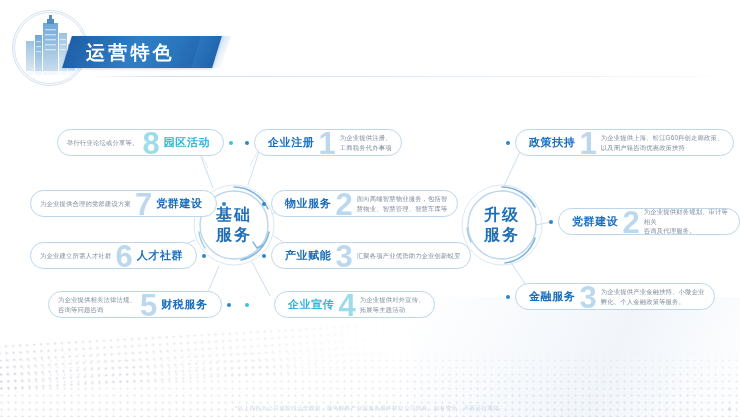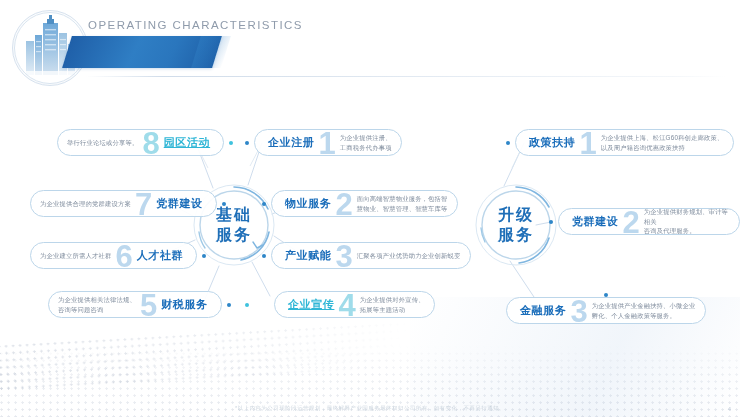--- a/index.html
+++ b/index.html
@@ -71,36 +71,36 @@
   
   .hub{position:absolute;width:86px;height:86px;}
   .hub .ring{position:absolute;inset:0;}
   .hub .txt{
     position:absolute;inset:0;display:flex;flex-direction:column;
     align-items:center;justify-content:center;
     color:#1f6fb8;font-size:16px;font-weight:700;letter-spacing:2px;line-height:1.22;
   }
   .hub .txt span{display:block;}
   #hub-basic{left:191px;top:182px;}
-  #hub-upgrade{left:473px;top:182px;}
+  #hub-upgrade{left:459px;top:182px;}
 
   
   .node{position:absolute;height:27px;display:flex;align-items:center;}
   .pill{
     position:relative;height:27px;border:1px solid #bcd6ea;border-radius:14px;
     background:rgba(255,255,255,.92);
     display:flex;align-items:center;box-sizing:border-box;
     white-space:nowrap;
   }
   .pill.lbl-right{padding:0 9px 0 13px;}
   .pill.lbl-left{padding:0 13px 0 9px;}
   .lbl{
     font-size:11px;font-weight:700;letter-spacing:.6px;color:#1a6dba;
   }
-  .lbl.teal{color:#2fb6d6;text-decoration:underline;}
+  .lbl.teal{color:#2fb6d6;}
   .num{
     font-size:31px;font-weight:700;line-height:1;letter-spacing:0;
     color:#bcd8ee;margin:0 4px;position:relative;top:1px;
   }
   .num.teal{color:#9fdcea;}
   .desc{
     font-size:6.3px;line-height:1.52;color:#7e8b9c;letter-spacing:.2px;
     white-space:pre-line;
   }
   .dot{
@@ -163,23 +163,23 @@
           <rect x="23" y="30" width="5" height="1.2"></rect>
           <rect x="23" y="35" width="5" height="1.2"></rect>
           <rect x="23" y="40" width="5" height="1.2"></rect>
         </g>
         <rect x="0" y="60" width="74" height="14" fill="#ffffff" opacity=".75"></rect>
       </g>
       <circle cx="37" cy="37" r="35.5" fill="none" stroke="#d9e4ef" stroke-width="1"></circle>
     </svg>
   </div>
 
-  <div class="head-en">OPERATING CHARACTERISTICS</div>
   <div class="head-banner"></div>
   <div class="head-banner-tail"></div>
+  <div class="head-cn">运营特色</div>
   <div class="head-rule"></div>
 
   <svg class="links" viewBox="0 0 740 417">
     <g stroke="#cfdded" stroke-width="1" fill="none" stroke-linecap="round">
 
       <line x1="248" y1="185" x2="262" y2="143"></line>
       <line x1="272" y1="214" x2="300" y2="203"></line>
       <line x1="274" y1="236" x2="301" y2="254"></line>
       <line x1="252" y1="262" x2="270" y2="296"></line>
       <line x1="219" y1="266" x2="205" y2="299"></line>
@@ -327,21 +327,21 @@
     <div class="dot"></div>
     <div class="gap"></div>
     <div class="pill lbl-right">
       <span class="lbl">党群建设</span>
       <span class="num">2</span>
       <span class="desc">为企业提供财务规划、审计等相关
 咨询及代理服务。</span>
     </div>
   </div>
 
-  <div class="node" style="left:506px;top:293px;flex-direction:column;">
+  <div class="node" style="left:506px;top:283px;">
     <div class="dot"></div>
     <div class="gap"></div>
     <div class="pill lbl-right">
       <span class="lbl">金融服务</span>
       <span class="num">3</span>
       <span class="desc">为企业提供产业金融扶持、小微企业
 孵化、个人金融政策等服务。</span>
     </div>
   </div>
 

